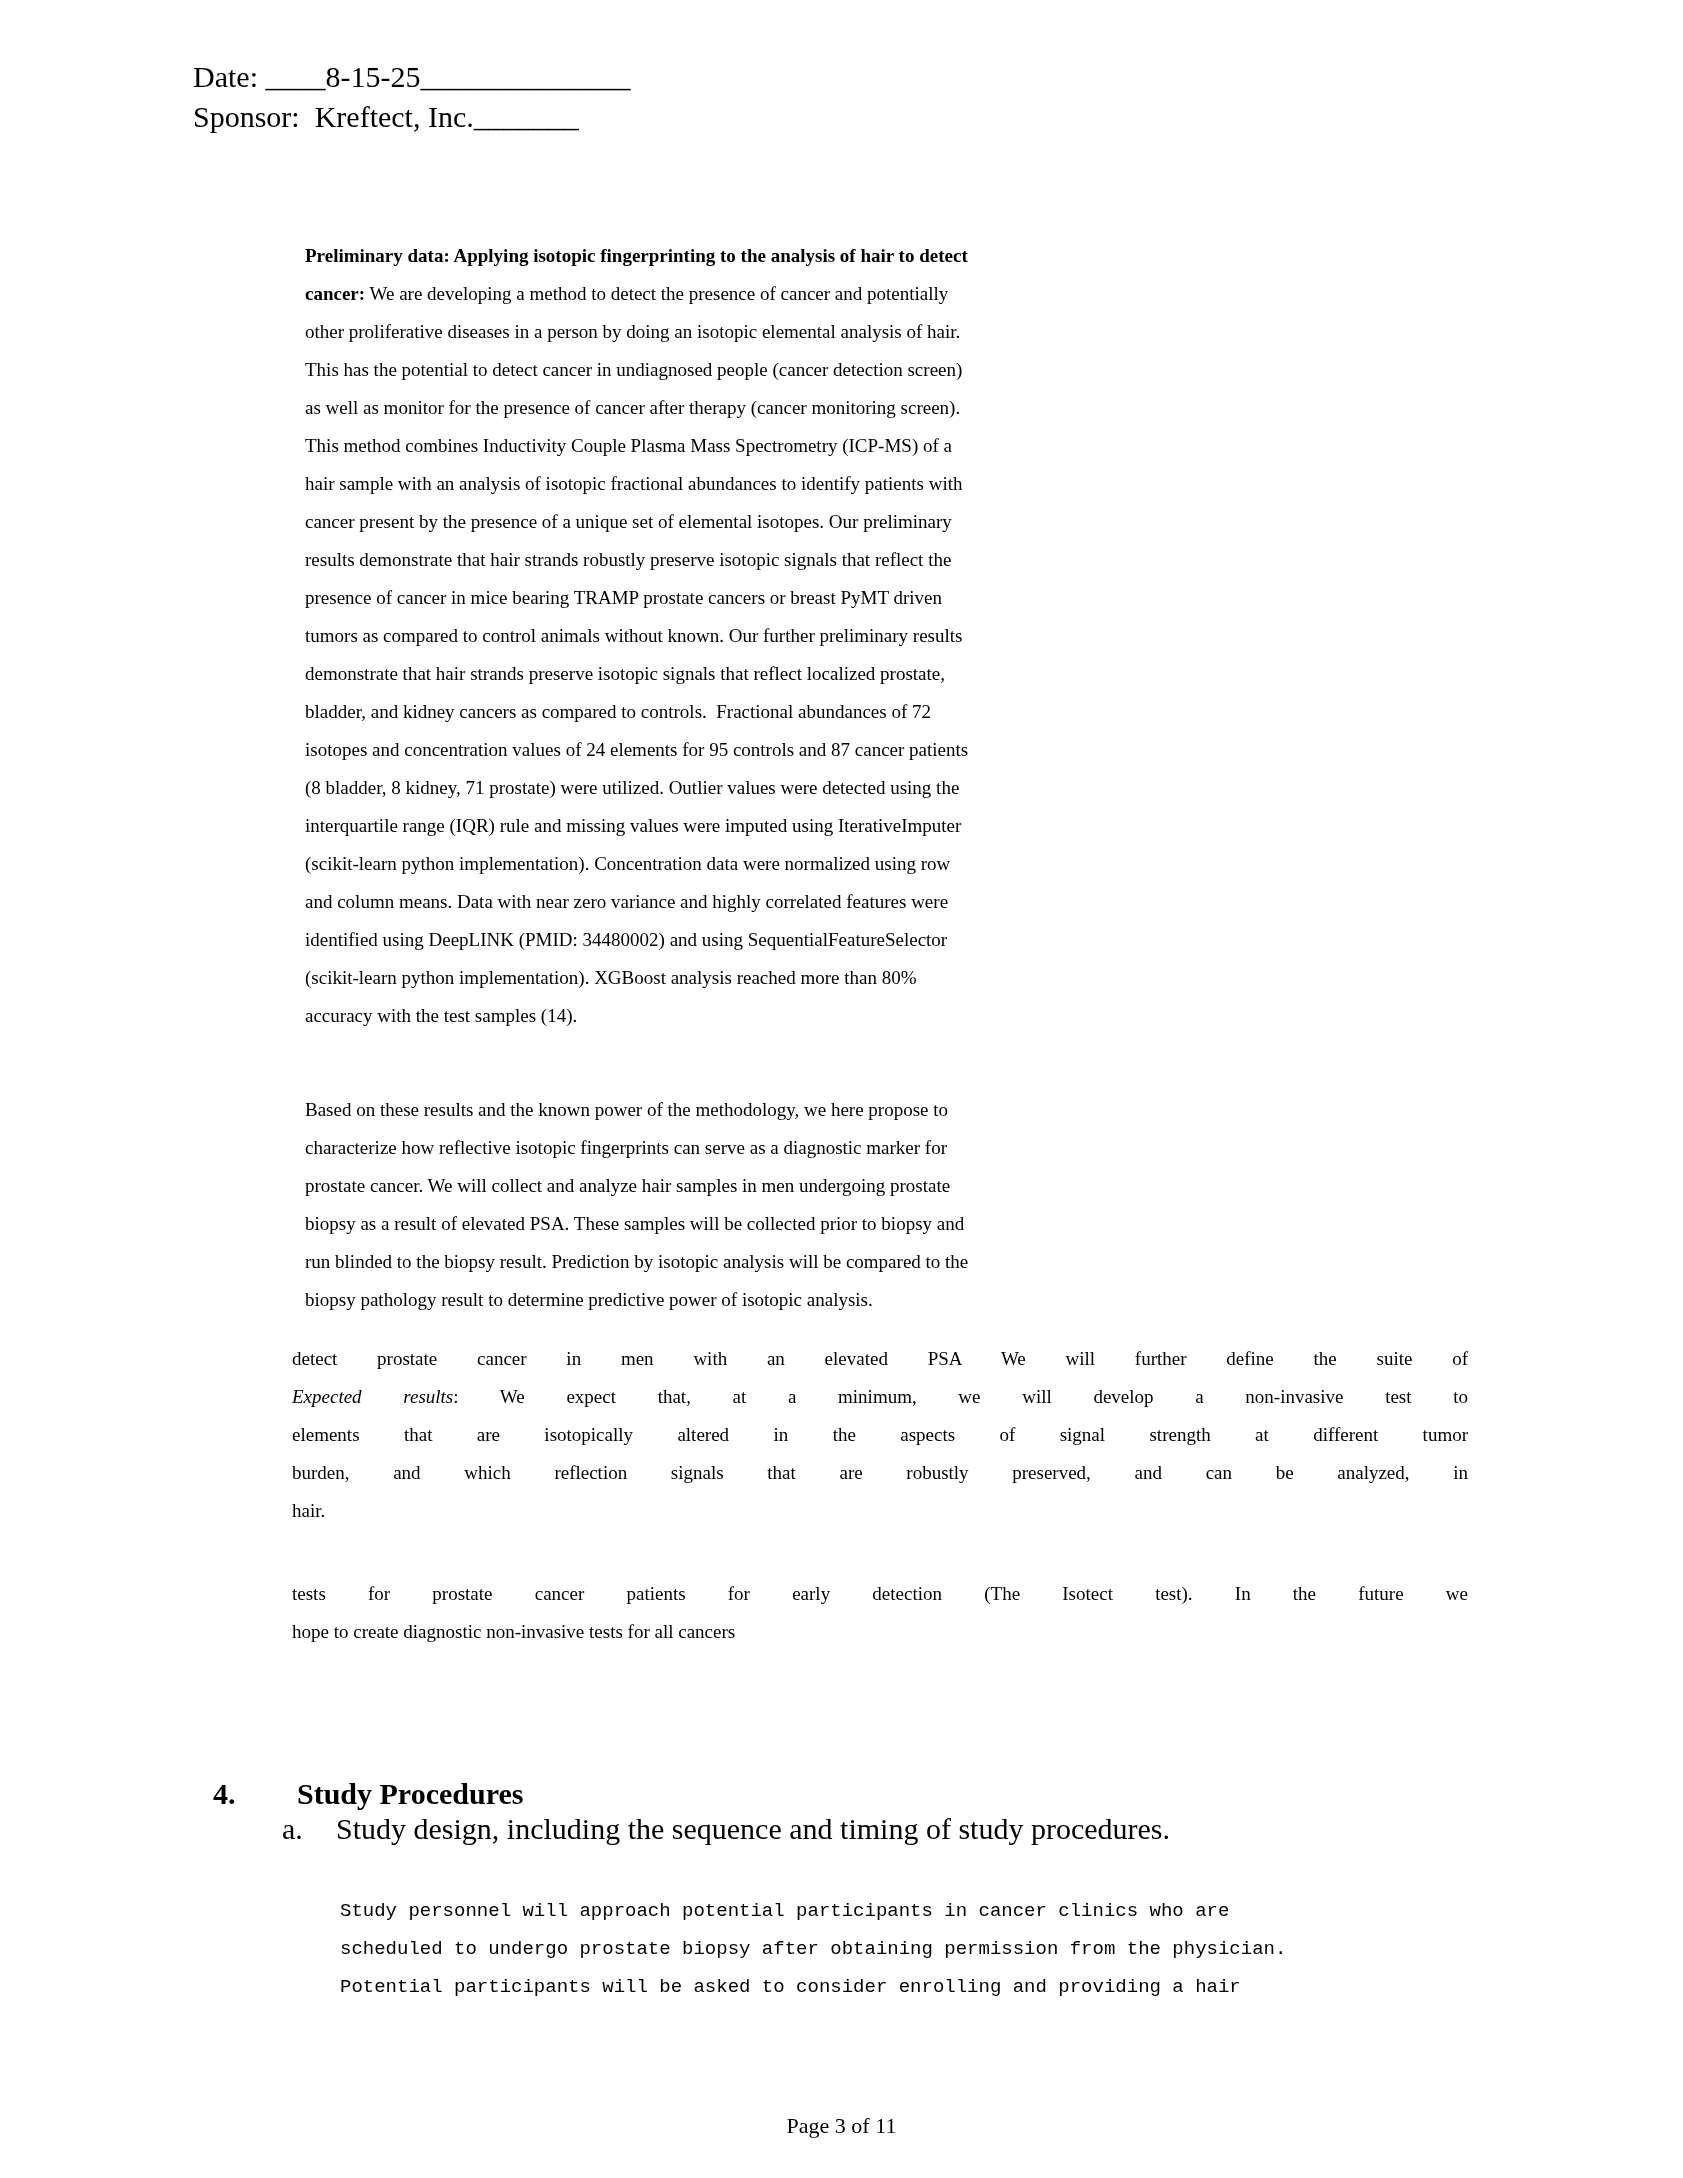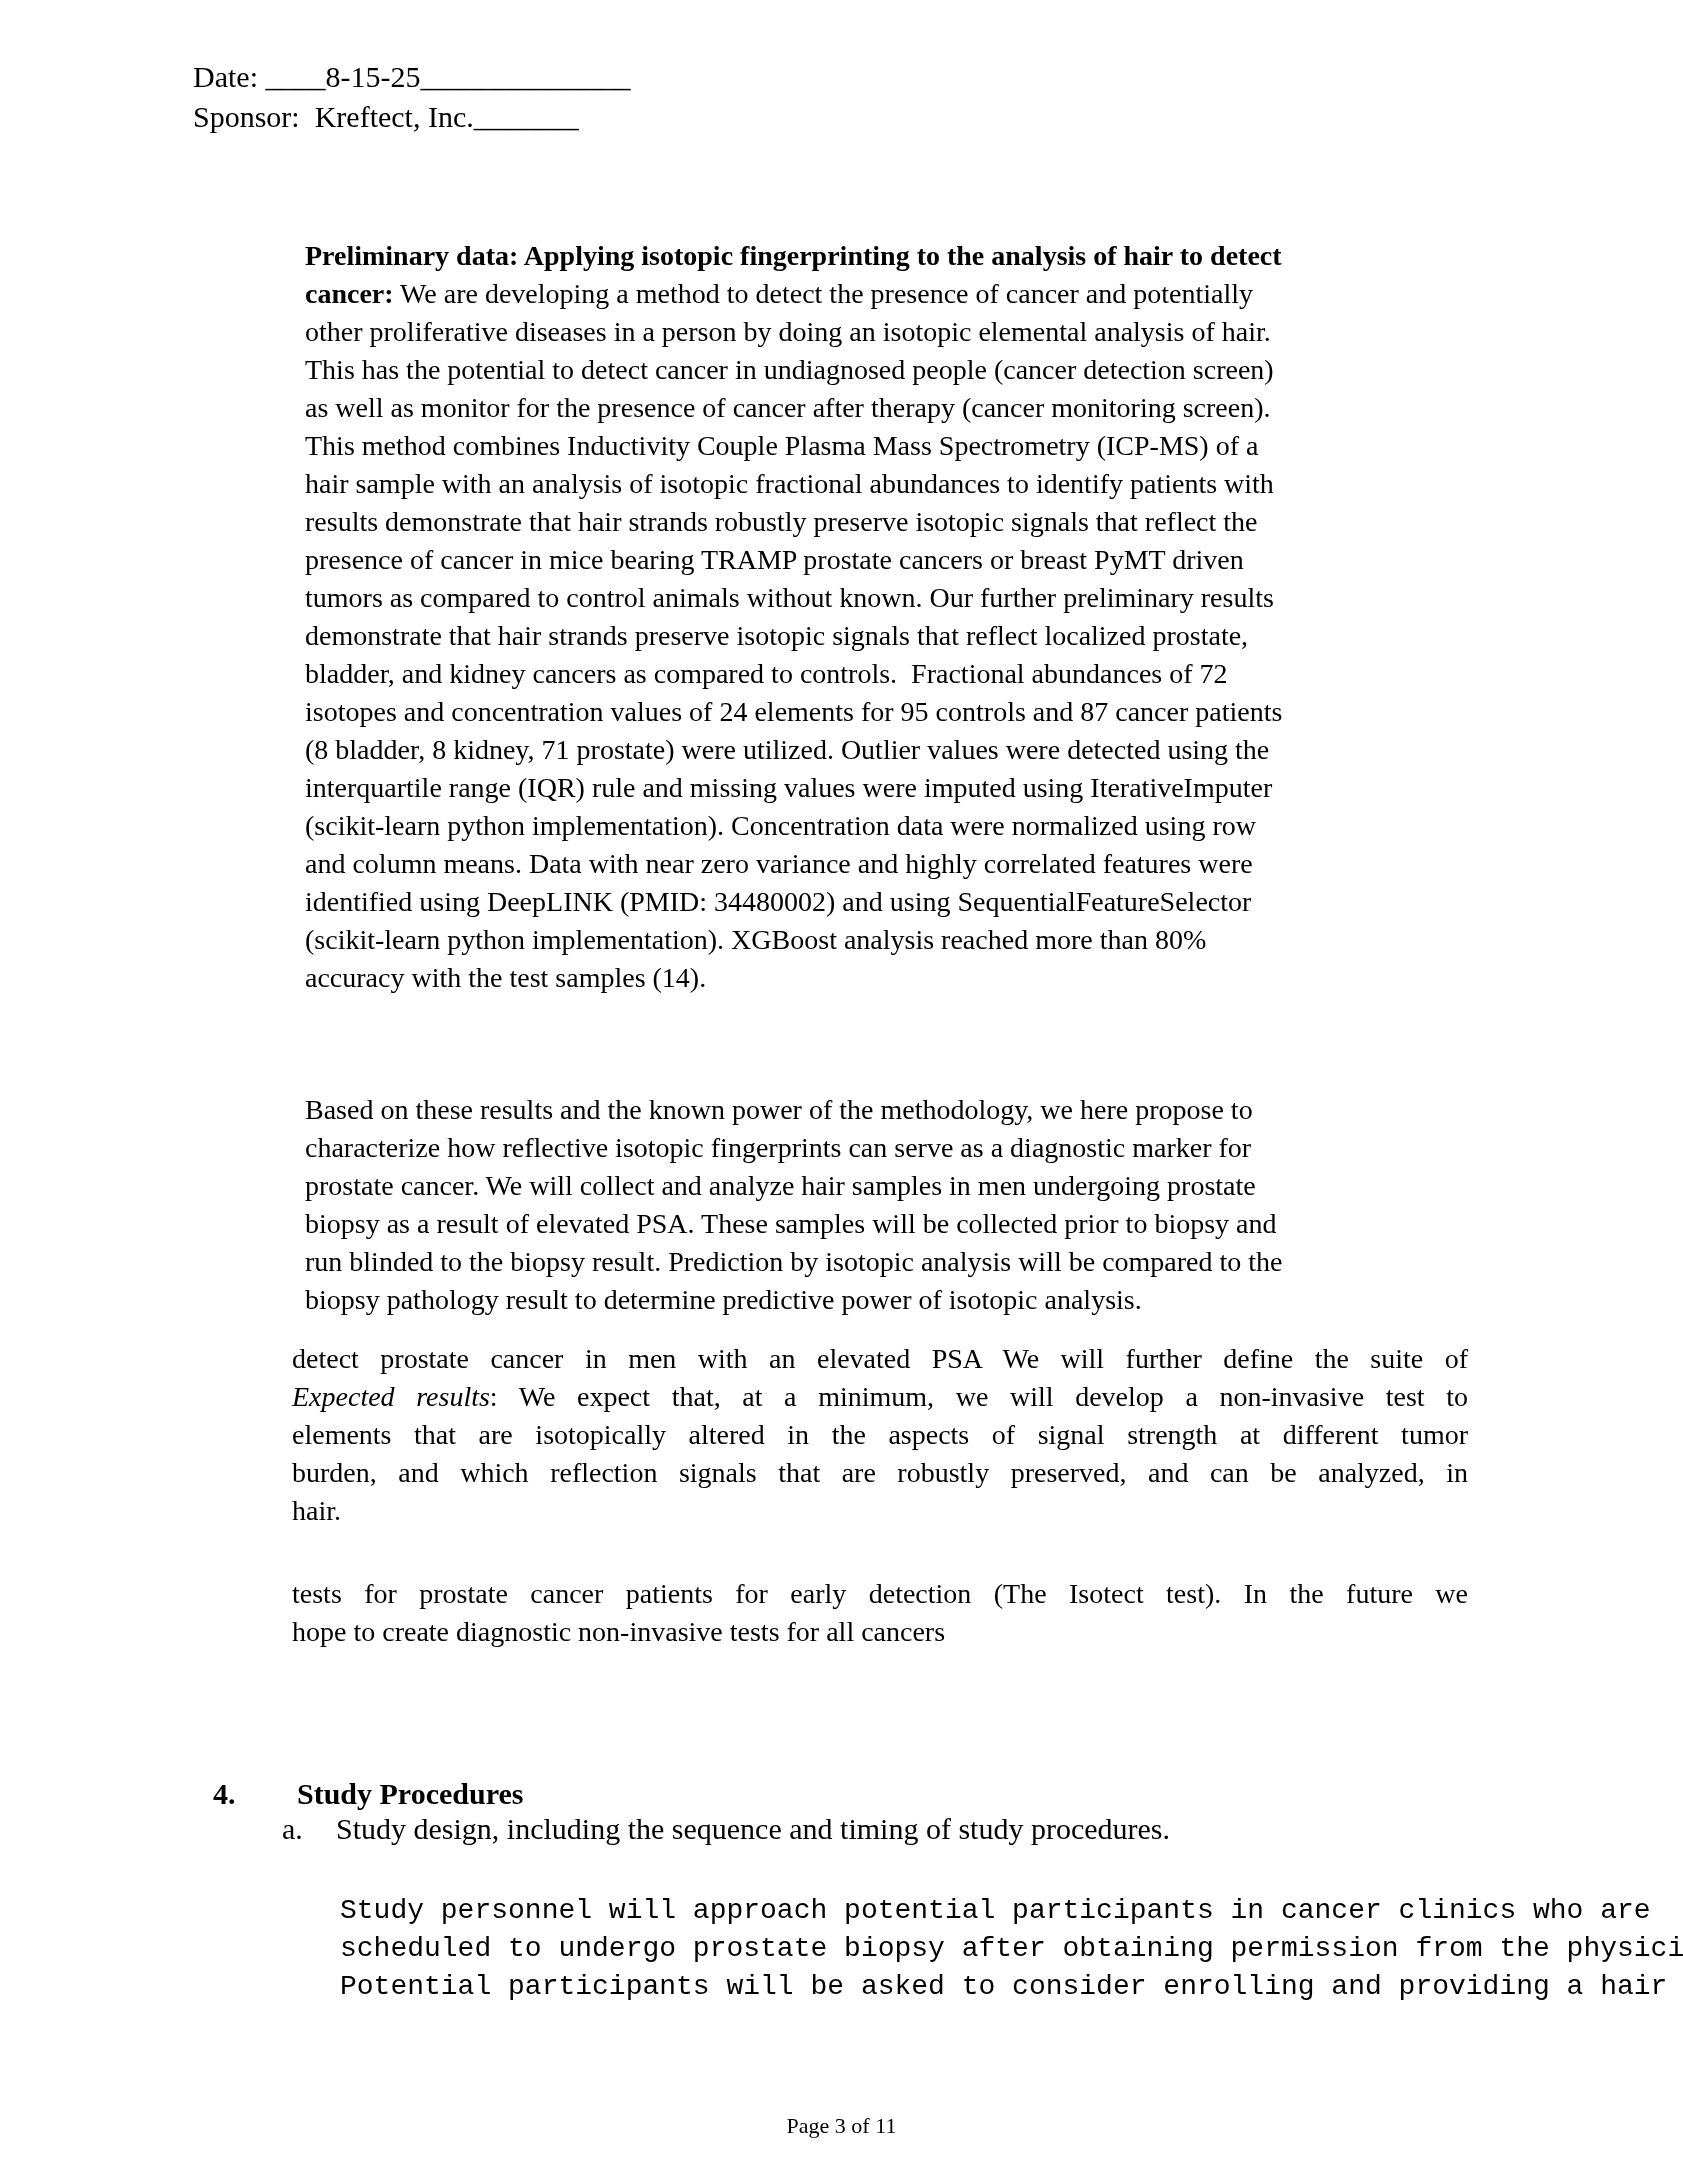--- a/index.html
+++ b/index.html
@@ -16,21 +16,21 @@
   
   .doc-header {
     position: absolute; left: 193px; top: 57px;
     font-size: 30px; line-height: 40px;
   }
   .header-line { white-space: pre; }
 
   
   .paragraph {
     position: absolute;
-    font-size: 28px; line-height: 38px;
+    font-size: 19px; line-height: 38px;
   }
   .line { white-space: pre; }
   .bold { font-weight: bold; }
   .italic { font-style: italic; }
 
   .para-preliminary-data { left: 305px; top: 237px; }
   .para-proposal         { left: 305px; top: 1075px; margin-top: 16px; }
   .para-expected-results { left: 292px; top: 1340px; width: 1176px; }
   .para-significance     { left: 292px; top: 1575px; width: 1176px; }
   .para-study-personnel  { left: 340px; top: 1892px; font-family: Liberation Mono, monospace; }
@@ -81,20 +81,21 @@
 
   <div>
       <div class="paragraph para-preliminary-data">
         <div class="line"><span class="bold">Preliminary data: Applying isotopic fingerprinting to the analysis of hair to detect</span></div>
         <div class="line"><span class="bold">cancer:</span><span> We are developing a method to detect the presence of cancer and potentially</span></div>
         <div class="line"><span>other proliferative diseases in a person by doing an isotopic elemental analysis of hair.</span></div>
         <div class="line"><span>This has the potential to detect cancer in undiagnosed people (cancer detection screen)</span></div>
         <div class="line"><span>as well as monitor for the presence of cancer after therapy (cancer monitoring screen).</span></div>
         <div class="line"><span>This method combines Inductivity Couple Plasma Mass Spectrometry (ICP-MS) of a</span></div>
         <div class="line"><span>hair sample with an analysis of isotopic fractional abundances to identify patients with</span></div>
+        <div class="line"><span>cancer present by the presence of a unique set of elemental isotopes. Our preliminary</span></div>
         <div class="line"><span>results demonstrate that hair strands robustly preserve isotopic signals that reflect the</span></div>
         <div class="line"><span>presence of cancer in mice bearing TRAMP prostate cancers or breast PyMT driven</span></div>
         <div class="line"><span>tumors as compared to control animals without known. Our further preliminary results</span></div>
         <div class="line"><span>demonstrate that hair strands preserve isotopic signals that reflect localized prostate,</span></div>
         <div class="line"><span>bladder, and kidney cancers as compared to controls.  Fractional abundances of 72</span></div>
         <div class="line"><span>isotopes and concentration values of 24 elements for 95 controls and 87 cancer patients</span></div>
         <div class="line"><span>(8 bladder, 8 kidney, 71 prostate) were utilized. Outlier values were detected using the</span></div>
         <div class="line"><span>interquartile range (IQR) rule and missing values were imputed using IterativeImputer</span></div>
         <div class="line"><span>(scikit-learn python implementation). Concentration data were normalized using row</span></div>
         <div class="line"><span>and column means. Data with near zero variance and highly correlated features were</span></div>

